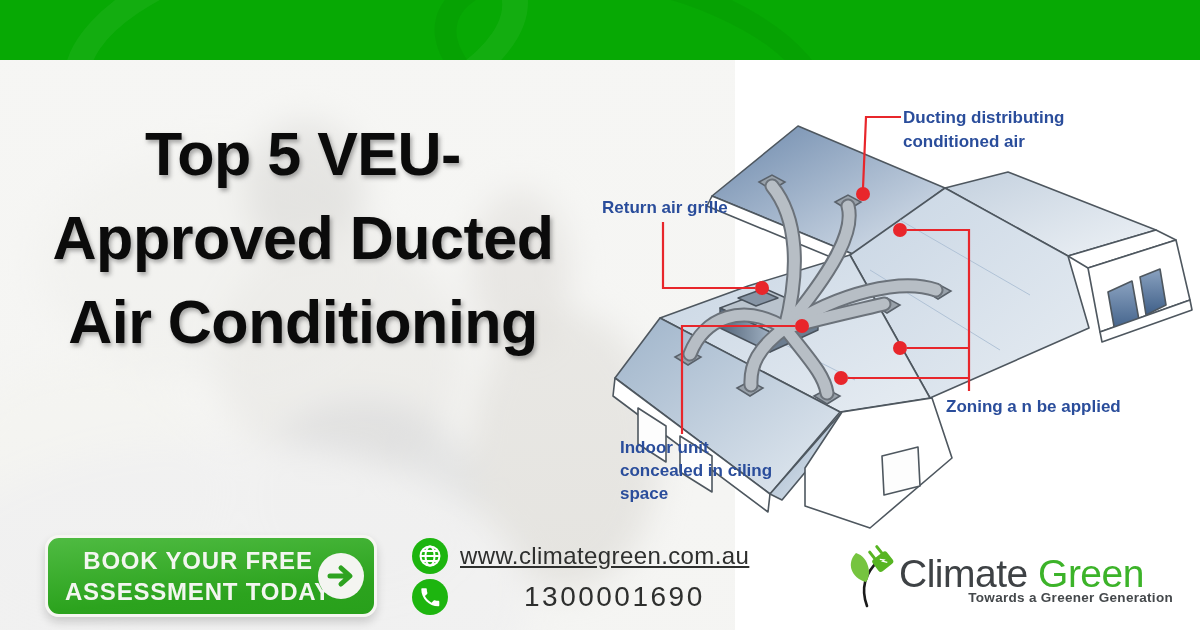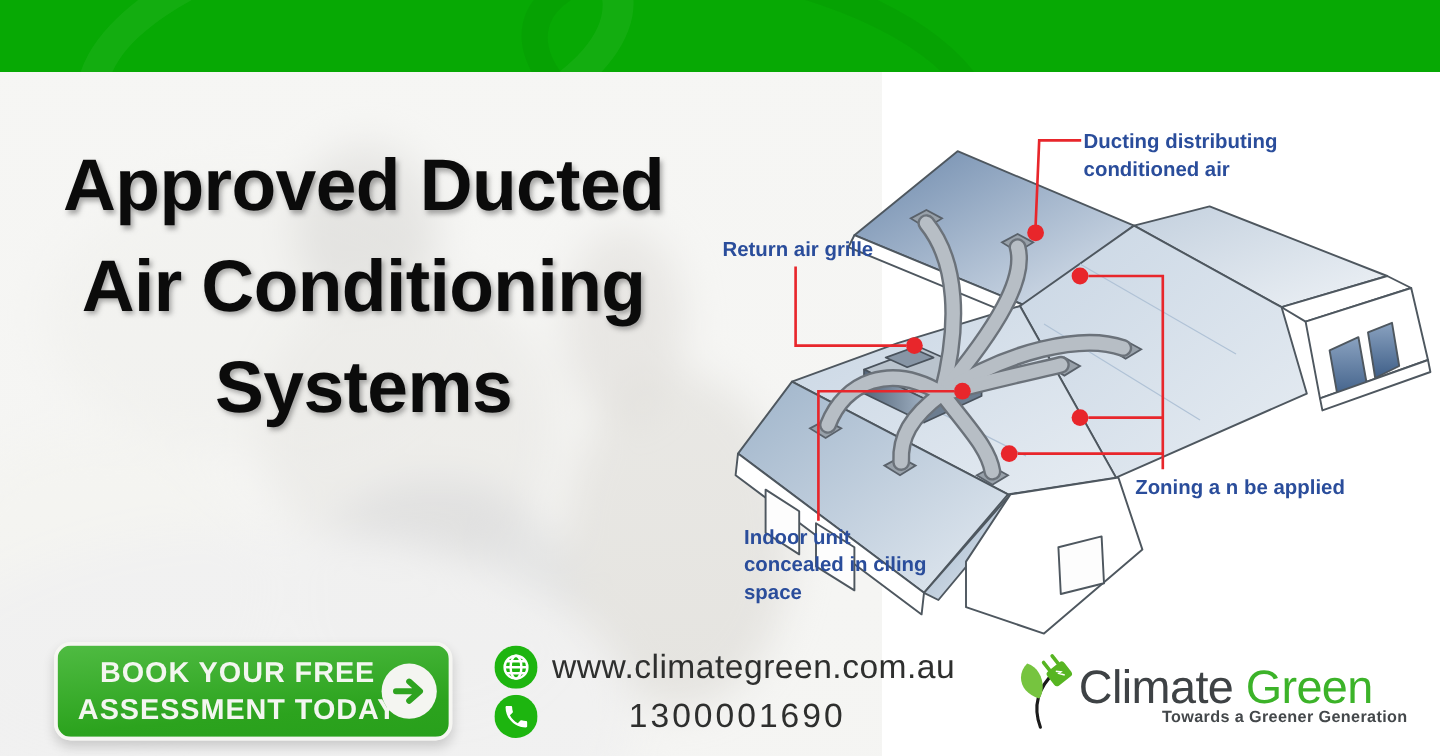--- a/index.html
+++ b/index.html
@@ -49,21 +49,21 @@
   .cta-text{width:288px;margin-left:6px;text-align:center;color:#f3f6f0;font-weight:700;
        font-size:24px;line-height:31px;letter-spacing:0.8px;}
   .cta-arrow{position:absolute;right:9px;top:50%;transform:translateY(-50%);width:48px;height:48px;}
 
   
   .contact{position:absolute;left:412px;top:538px;width:330px;color:#2e2f2e;}
   .contact-row{position:absolute;left:0;display:flex;align-items:center;}
   .row-web{top:0;}
   .row-phone{top:41px;text-align:right;}
   .c-icon{width:36px;height:36px;flex:0 0 36px;}
-  .web-text{margin-left:12px;font-size:28px;letter-spacing:0.4px;}
+  .web-text{margin-left:12px;font-size:24px;letter-spacing:0.4px;text-decoration:underline;}
   .phone-text{margin-left:76px;font-size:28px;letter-spacing:2.5px;}
 
   
   .logo{position:absolute;left:845px;top:532px;width:330px;height:94px;}
   .logo-icon{position:absolute;left:0;top:2px;width:54px;height:76px;}
   .brand{position:absolute;left:54px;top:20px;font-size:39px;font-weight:400;color:#3e4245;letter-spacing:-0.5px;white-space:nowrap;}
   .brand .green{color:#3cb329;}
   .tagline{position:absolute;right:2px;top:58px;font-size:13.5px;font-weight:700;color:#44484b;letter-spacing:0.3px;}
 </style>
 </head>
@@ -82,23 +82,23 @@
     <div class="blob b-body1"></div>
     <div class="blob b-head2"></div>
     <div class="blob b-body2"></div>
     <div class="blob b-denim"></div>
     <div class="blob b-couch"></div>
   </div>
   <div class="veil"></div>
 </div>
 
 <div class="hero-title">
+  <div>Top 5 VEU-</div>
   <div>Approved Ducted</div>
   <div>Air Conditioning</div>
-  <div>Systems</div>
 </div>
 
 <svg class="diagram" viewBox="0 0 600 470">
   <defs>
     <linearGradient id="roofG" x1="0" y1="0" x2="1" y2="1">
       <stop offset="0" stop-color="#6d89ac"></stop>
         <stop offset="1" stop-color="#dde5ee"></stop>
     </linearGradient>
     <linearGradient id="roofG2" x1="0" y1="0" x2="1" y2="1">
       <stop offset="0" stop-color="#c3d0de"></stop>

